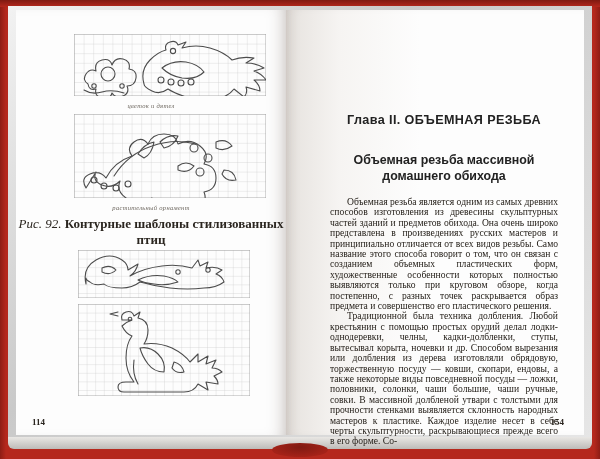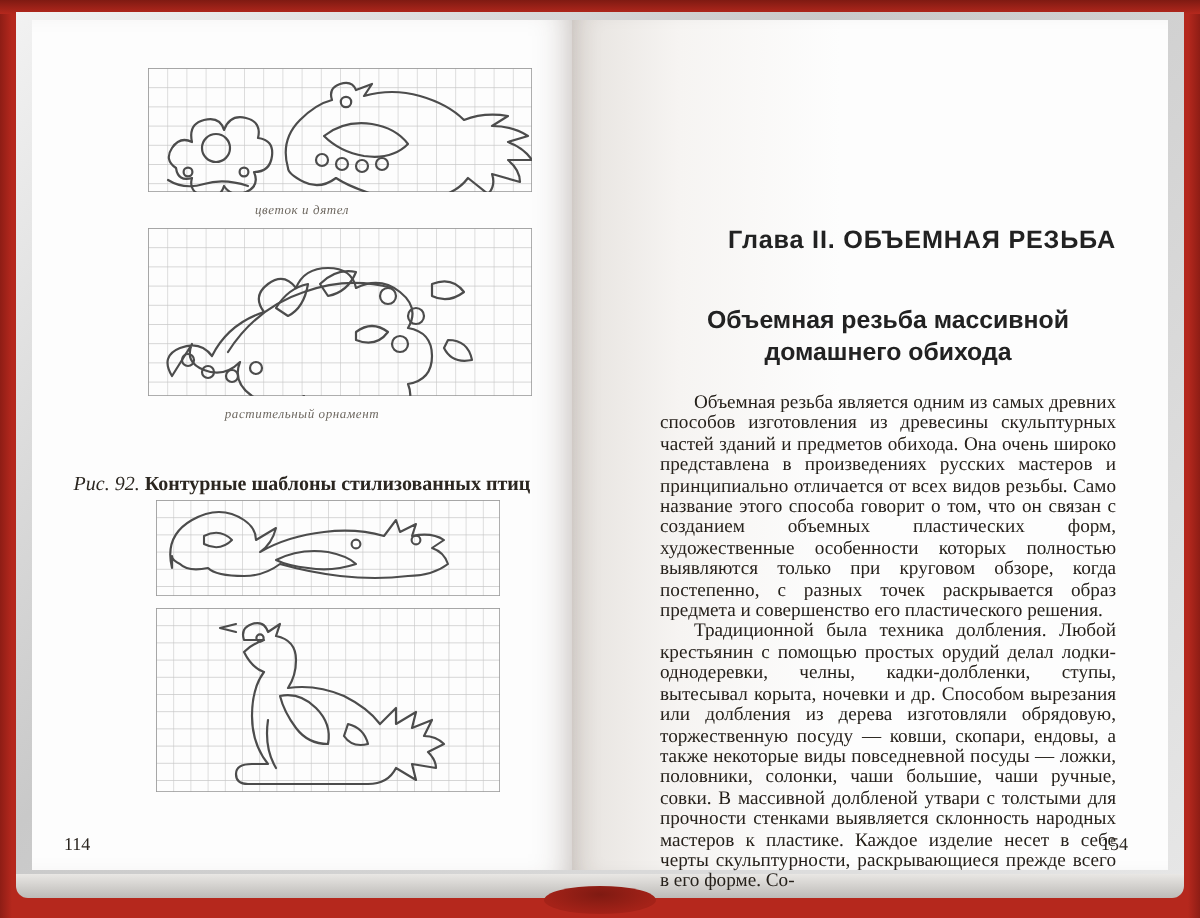--- a/index.html
+++ b/index.html
@@ -23,29 +23,29 @@
   .page-left{left:16px;width:270px;
              box-shadow:inset -14px 0 18px -14px rgba(60,40,30,.35);}
   .page-right{left:286px;width:298px;
               background:linear-gradient(90deg,#e6e2de 0,#f6f4f2 18%,#fdfdfd 45%);
               box-shadow:inset 10px 0 14px -10px rgba(60,40,30,.25);}
   
   .fig{position:absolute;}
   .fig svg{display:block;}
   .cap-tiny{position:absolute;width:100%;text-align:center;font-style:italic;
             font-size:6.5px;color:#6d675f;letter-spacing:.3px;}
-  .cap-fig{position:absolute;width:100%;text-align:center;font-size:10px;color:#2b2620;margin-top:21px;}
+  .cap-fig{position:absolute;width:100%;text-align:center;font-size:13px;color:#2b2620;}
   .cap-fig .fig-no{font-style:italic;font-weight:normal;}
   .cap-fig .fig-tx{font-weight:bold;}
-  .page-num{position:absolute;bottom:8px;font-size:9px;font-weight:normal;color:#2b2620;}
+  .page-num{position:absolute;bottom:8px;font-size:9px;font-weight:bold;color:#2b2620;}
   .page-num.left{left:16px;}
   .page-num.right{right:20px;}
   
   .text-col{position:absolute;left:44px;right:26px;top:0;color:#241f1a;}
-  .chapter-title{margin-top:103px;text-align:right;
+  .chapter-title{margin-top:103px;text-align:center;
                  font-family:"Liberation Sans", sans-serif;font-weight:bold;
                  font-size:12.6px;color:#222;letter-spacing:.4px;}
   .section-title{margin-top:25px;text-align:center;
                  font-family:"Liberation Sans", sans-serif;font-weight:bold;
                  font-size:12.4px;line-height:16px;color:#222;}
   .body-par{margin:0;font-size:9.6px;line-height:10.4px;text-align:justify;
             text-indent:17px;color:#26211b;}
   .body-par.first{margin-top:13px;}
 </style>
 </head>

